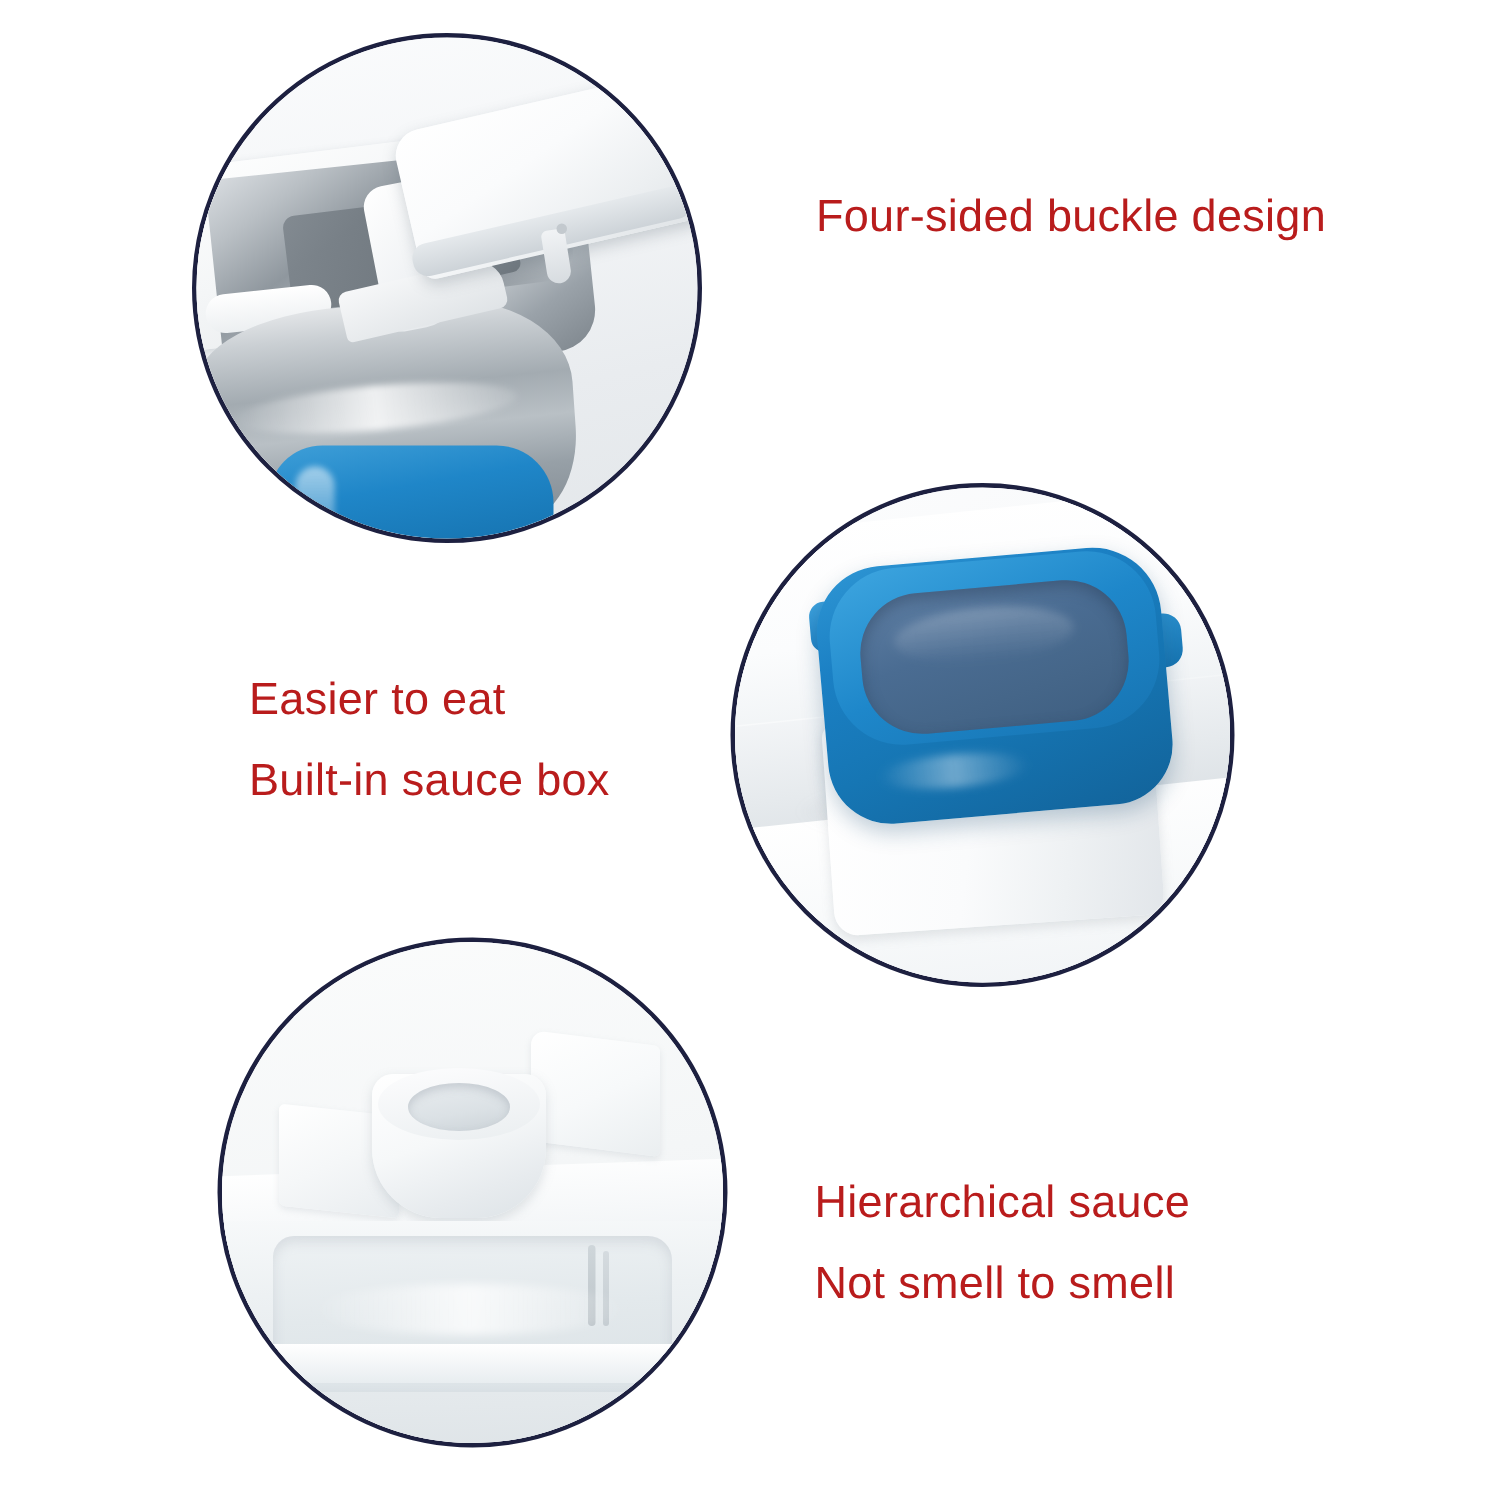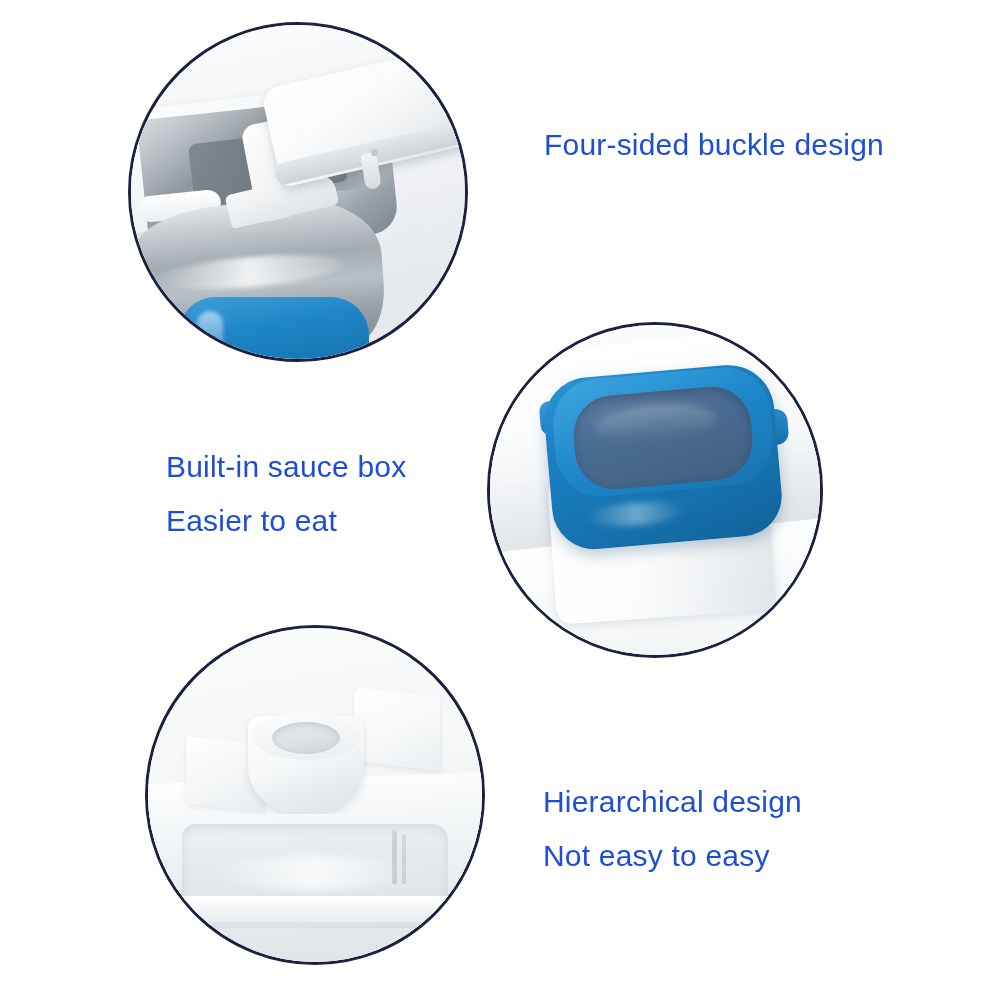--- a/index.html
+++ b/index.html
@@ -328,21 +328,21 @@
     position: absolute;
     left: 60px; top: 228px; width: 210px; height: 34px;
     background: linear-gradient(90deg,rgba(255,255,255,0),rgba(255,255,255,.75),rgba(255,255,255,0));
     border-radius: 50%;
     filter: blur(3px);
   }
 
   
   .caption {
     position: absolute;
-    color: #1d4ed8;
+    color: #b91c1c;
     font-size: 30px;
     line-height: 54px;
     font-weight: 400;
     letter-spacing: .2px;
     white-space: nowrap;
   }
   #caption-buckle { left: 544px; top: 118px; }
   #caption-sauce  { left: 166px; top: 440px; }
   #caption-tier   { left: 543px; top: 775px; }
   .caption .line { display: block; }
@@ -389,22 +389,22 @@
       <div class="sc-tab-right"></div>
       <div class="sc-blue-box"></div>
       <div class="sc-blue-rim"></div>
       <div class="sc-blue-inner"></div>
       <div class="sc-inner-sheen"></div>
       <div class="sc-blue-hl"></div>
     </div>
   </div>
 
   <div class="caption" id="caption-sauce">
+    <span class="line">Easier to eat</span>
     <span class="line">Built-in sauce box</span>
-    <span class="line">Easier to eat</span>
   </div>
 
   <div class="photo-circle" id="circle-tray">
     <div class="photo-inner">
       <div class="tr-bg"></div>
       <div class="tr-back-shelf"></div>
       <div class="tr-flange-right"></div>
       <div class="tr-flange-left"></div>
       <div class="tr-well-outer"></div>
       <div class="tr-well-mouth"></div>
@@ -412,17 +412,17 @@
       <div class="tr-basin"></div>
       <div class="tr-basin-inner"></div>
       <div class="tr-basin-rib"></div>
       <div class="tr-basin-rib2"></div>
       <div class="tr-basin-lip"></div>
       <div class="tr-glow"></div>
     </div>
   </div>
 
   <div class="caption" id="caption-tier">
-    <span class="line">Hierarchical design</span>
-    <span class="line">Not easy to easy</span>
+    <span class="line">Hierarchical sauce</span>
+    <span class="line">Not smell to smell</span>
   </div>
 
 </div>
 
 </body></html>

